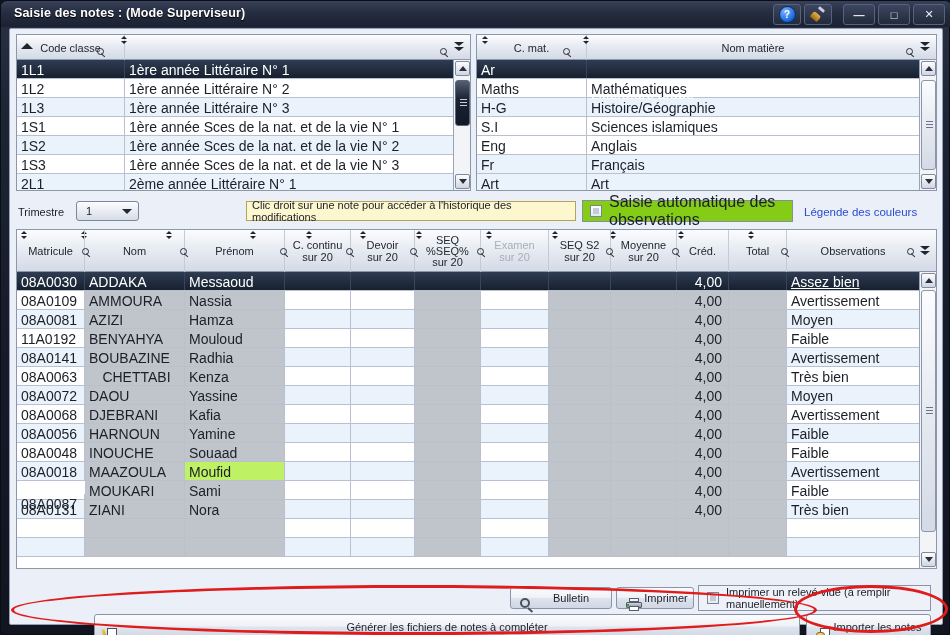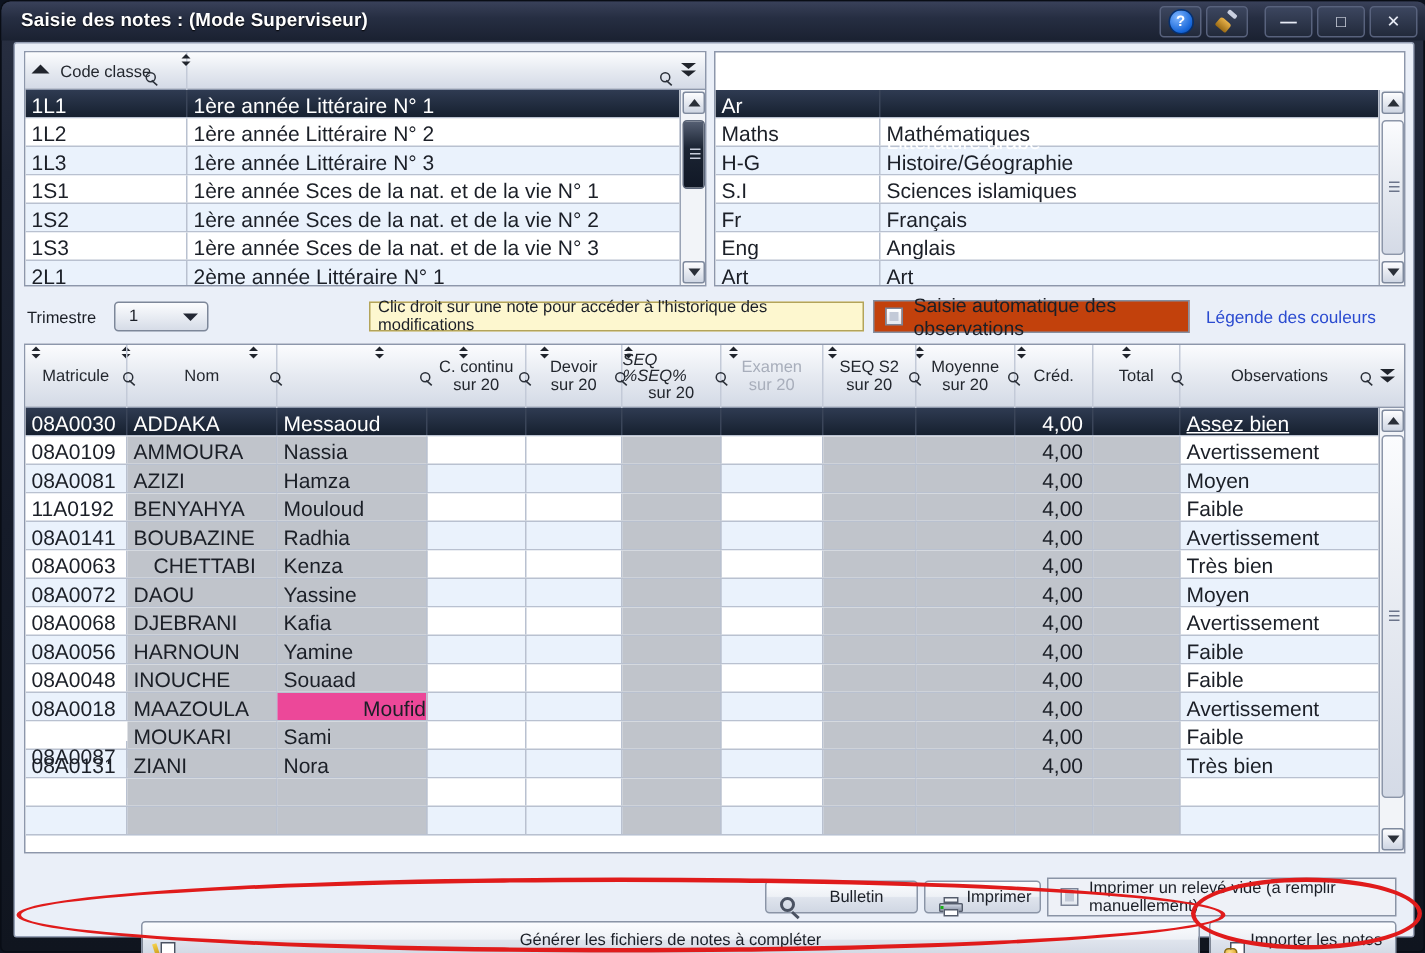--- a/index.html
+++ b/index.html
@@ -172,23 +172,23 @@
     border-top:5px solid #222733;
   }
   .tip{
     position:absolute;box-sizing:border-box;
     background:#fdf7cf;border:1px solid #b3a45a;
     font-size:11px;color:#1b1f27;
     display:flex;align-items:center;padding:0 5px;
   }
   .chkbox-panel{
     position:absolute;box-sizing:border-box;
-    background:#c2410c;border:1px solid #848e9f;
+    background:#84cc16;border:1px solid #848e9f;
     display:flex;align-items:center;padding:0 7px;gap:7px;
-    font-size:13px;color:#1b1f27;
+    font-size:16px;color:#1b1f27;
   }
   .cbx{
     width:12px;height:12px;box-sizing:border-box;
     border:1px solid #7b8497;background:linear-gradient(180deg,#ffffff,#e3e8f0);
     position:relative;flex:none;
   }
   .cbx i{position:absolute;left:2px;top:2px;right:2px;bottom:2px;background:#c3cad8;}
   .link{
     position:absolute;font-size:11.5px;color:#2b4bd0;cursor:pointer;
   }
@@ -311,44 +311,60 @@
               <b></b>
             </div>
         </div>
         <div class="sb-arrow down" style="bottom:1px;">
             <i></i>
           </div>
       </div>
     </div>
 
     <div class="grid-box" style="left:466px;top:5px;width:461px;height:157px;">
+      <div class="grid-head">
+        <div class="sortmark" style="left:4px;"></div>
+        <div class="hcell" style="left:0px;width:110px;">
+          <span>C. mat.</span>
+        </div>
+        <div class="sortmark" style="left:105px;"></div>
+        <div class="lens" style="left:86px;top:13px;"></div>
+        <div class="hcell nb" style="left:110px;width:332px;">
+          <span>Nom matière</span>
+        </div>
+        <div class="lens" style="left:429px;top:13px;"></div>
+        <div class="dblchev" style="left:443px;top:6px;">
+            <span></span>
+            <span></span>
+          </div>
+      </div>
       <div class="rowarea" style="top:25px;height:130px;left:0;width:442px;">
           <div class="grow sel">
             <div class="c" style="width: 110px;">Ar</div>
             <div class="c" style="width: 332px; border-right: none; margin-top: 24px;">Littérature arabe</div>
           </div>
           <div class="grow plain">
             <div class="c" style="width: 110px;">Maths</div>
             <div class="c" style="width: 332px; border-right: none;">Mathématiques</div>
           </div>
           <div class="grow alt">
             <div class="c" style="width: 110px;">H-G</div>
             <div class="c" style="width: 332px; border-right: none;">Histoire/Géographie</div>
           </div>
           <div class="grow plain">
             <div class="c" style="width: 110px;">S.I</div>
             <div class="c" style="width: 332px; border-right: none;">Sciences islamiques</div>
           </div>
+          <div class="grow plain">
+            <div class="c" style="width: 110px;">Eng</div>
+            <div class="c" style="width: 332px; border-right: none;">Anglais</div>
+          </div>
           <div class="grow alt">
             <div class="c" style="width: 110px;">Fr</div>
             <div class="c" style="width: 332px; border-right: none;">Français</div>
-          </div>
-          <div class="grow plain">
-            <div class="c" style="width: 110px;">Eng</div>
-            <div class="c" style="width: 332px; border-right: none;">Anglais</div>
           </div>
           <div class="grow alt">
             <div class="c" style="width: 110px;">Art</div>
             <div class="c" style="width: 332px; border-right: none;">Art</div>
           </div>
         </div>
       <div class="vscroll" style="right:0;top:25px;width:17px;height:130px;">
         <div class="sb-arrow up" style="top:1px;">
             <i></i>
           </div>
@@ -400,36 +416,39 @@
         <div class="hcell" style="left:0px;width:68px;height:42px;">
           <span>Matricule</span>
         </div>
         <div class="lens" style="left:65px;top:18px;"></div>
 
         <div class="hcell" style="left:68px;width:100px;height:42px;">
           <span>Nom</span>
         </div>
         <div class="lens" style="left:163px;top:18px;"></div>
 
+        <div class="hcell" style="left:168px;width:100px;height:42px;">
+          <span>Prénom</span>
+        </div>
         <div class="lens" style="left:263px;top:18px;"></div>
 
         <div class="hcell" style="left:268px;width:66px;height:42px;flex-direction:column;justify-content:center;line-height:12px;">
           <span>C. continu</span>
           <span>sur 20</span>
         </div>
         <div class="lens" style="left:329px;top:18px;"></div>
 
         <div class="hcell" style="left:334px;width:64px;height:42px;flex-direction:column;justify-content:center;line-height:12px;">
           <span>Devoir</span>
           <span>sur 20</span>
         </div>
         <div class="lens" style="left:393px;top:18px;"></div>
 
         <div class="hcell" style="left:398px;width:66px;height:42px;flex-direction:column;justify-content:center;line-height:11px;">
-          <span style="white-space:pre-line;text-align:left;font-style:italic;">SEQ %SEQ%</span>
+          <span style="white-space:pre-line;text-align:center;">SEQ %SEQ%</span>
           <span>sur 20</span>
         </div>
         <div class="lens" style="left:460px;top:18px;"></div>
 
         <div class="hcell" style="left:464px;width:68px;height:42px;flex-direction:column;justify-content:center;line-height:12px;color:#a8aebb;">
           <span>Examen</span>
           <span>sur 20</span>
         </div>
 
         <div class="hcell" style="left:532px;width:62px;height:42px;flex-direction:column;justify-content:center;line-height:12px;">
@@ -600,21 +619,21 @@
             <div class="c" style="width: 68px; text-align: right; padding-right: 6px;"></div>
             <div class="c" style="width: 62px; text-align: right; padding-right: 6px; background: rgb(192, 196, 203);"></div>
             <div class="c" style="width: 66px; text-align: right; padding-right: 6px; background: rgb(192, 196, 203);"></div>
             <div class="c" style="width: 52px; text-align: right; padding-right: 6px; background: rgb(192, 196, 203);">4,00</div>
             <div class="c" style="width: 58px; text-align: right; padding-right: 6px; background: rgb(192, 196, 203);"></div>
             <div class="c" style="width: 132px; border-right: none;">Faible</div>
           </div>
           <div class="grow alt">
             <div class="c" style="width: 68px;">08A0018</div>
             <div class="c" style="width: 100px; background: rgb(192, 196, 203);">MAAZOULA</div>
-            <div class="c" style="width: 100px; background: #ec4899; text-align: right;">Moufid</div>
+            <div class="c" style="width: 100px; background: #bef264;">Moufid</div>
             <div class="c" style="width: 66px; text-align: right; padding-right: 6px;"></div>
             <div class="c" style="width: 64px; text-align: right; padding-right: 6px;"></div>
             <div class="c" style="width: 66px; text-align: right; padding-right: 6px; background: rgb(192, 196, 203);"></div>
             <div class="c" style="width: 68px; text-align: right; padding-right: 6px;"></div>
             <div class="c" style="width: 62px; text-align: right; padding-right: 6px; background: rgb(192, 196, 203);"></div>
             <div class="c" style="width: 66px; text-align: right; padding-right: 6px; background: rgb(192, 196, 203);"></div>
             <div class="c" style="width: 52px; text-align: right; padding-right: 6px; background: rgb(192, 196, 203);">4,00</div>
             <div class="c" style="width: 58px; text-align: right; padding-right: 6px; background: rgb(192, 196, 203);"></div>
             <div class="c" style="width: 132px; border-right: none;">Avertissement</div>
           </div>

